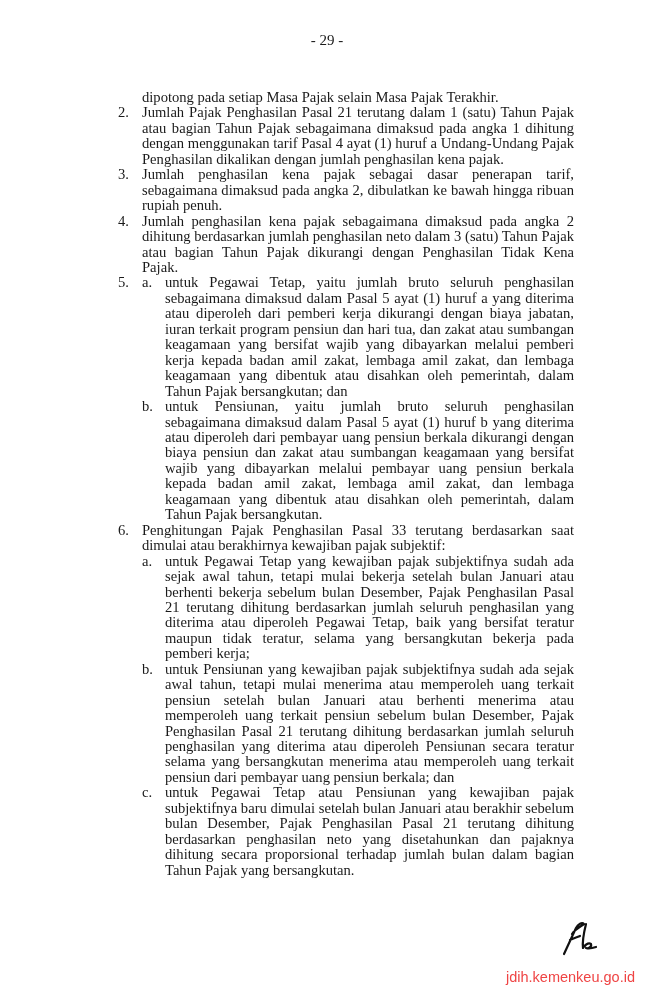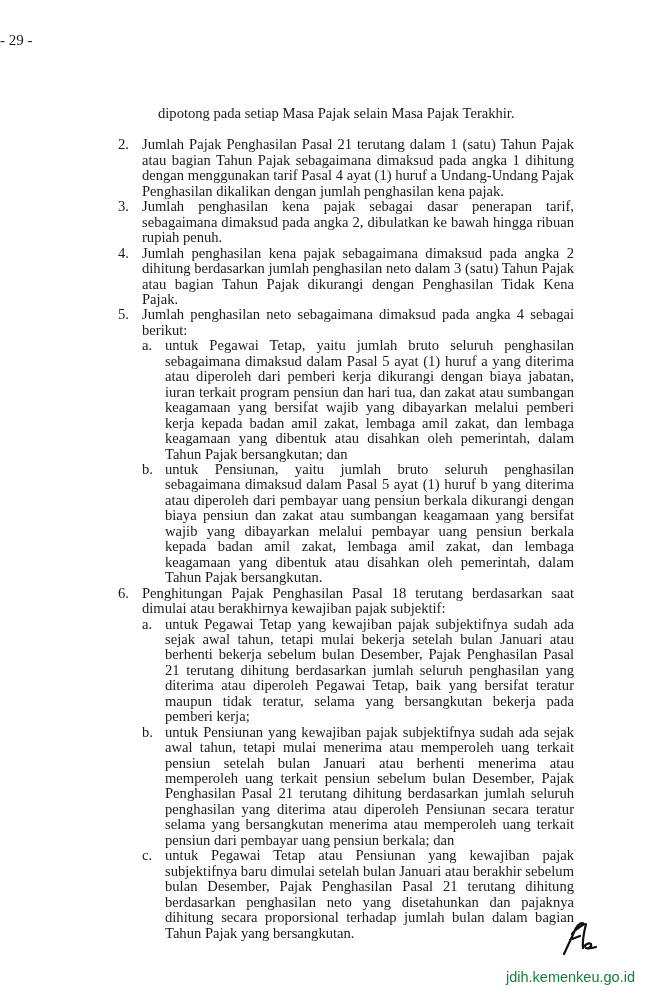--- a/index.html
+++ b/index.html
@@ -1,21 +1,21 @@
 <!DOCTYPE html>
 <html><head>
 <meta charset="utf-8">
 <style>
   html, body { margin:0; padding:0; background:#ffffff; }
   body { width:654px; height:1000px; position:relative; overflow:hidden; }
   .page { position:absolute; left:0; top:0; width:654px; height:1000px; background:#fff; color:#1a1a1a;
           font-family:"Liberation Serif", "DejaVu Serif", serif; font-size:14.6px; line-height:15.45px; }
-  .page-number { position:absolute; top:33px; left:0; width:654px; text-align:left; font-size:15px; }
+  .page-number { position:absolute; top:33px; left:0; width:654px; text-align:center; font-size:15px; }
   .content { position:absolute; left:118px; top:90px; width:456px; }
-  .p { text-align:justify; text-align-last:left; margin:16px; }
+  .p { text-align:justify; text-align-last:left; margin:0; }
   .cont { padding-left:24px; }
   .item { display:flex; margin:0; }
   .num { width:24px; flex:none; }
   .body { flex:1; text-align:justify; }
   .sub { display:flex; margin:0; }
   .letter { width:23px; flex:none; }
   .sublist { margin:0; padding:0; }
   .signature { position:absolute; left:556px; top:918px; width:44px; height:40px; }
   .footer-link { position:absolute; left:506px; top:970px; color:#1a3fe0; font-family:"Liberation Sans", sans-serif; font-size:14.5px; text-decoration:none; }
 </style>
@@ -39,38 +39,37 @@
     </div>
 
     <div class="item">
       <span class="num">4.</span>
       <span class="body">Jumlah penghasilan kena pajak sebagaimana dimaksud pada angka 2 dihitung berdasarkan jumlah penghasilan neto dalam 3 (satu) Tahun Pajak atau bagian Tahun Pajak dikurangi dengan Penghasilan Tidak Kena Pajak.</span>
     </div>
 
     <div class="item">
       <span class="num">5.</span>
       <div class="body">
-        <div>Jumlah penghasilan neto sebagaimana dimaksud pada angka 4 sebagai berikut:</div>
         <div class="sublist">
           <div class="sub">
             <span class="letter">a.</span>
             <span class="body">untuk Pegawai Tetap, yaitu jumlah bruto seluruh penghasilan sebagaimana dimaksud dalam Pasal 5 ayat (1) huruf a yang diterima atau diperoleh dari pemberi kerja dikurangi dengan biaya jabatan, iuran terkait program pensiun dan hari tua, dan zakat atau sumbangan keagamaan yang bersifat wajib yang dibayarkan melalui pemberi kerja kepada badan amil zakat, lembaga amil zakat, dan lembaga keagamaan yang dibentuk atau disahkan oleh pemerintah, dalam Tahun Pajak bersangkutan; dan</span>
           </div>
           <div class="sub">
             <span class="letter">b.</span>
             <span class="body">untuk Pensiunan, yaitu jumlah bruto seluruh penghasilan sebagaimana dimaksud dalam Pasal 5 ayat (1) huruf b yang diterima atau diperoleh dari pembayar uang pensiun berkala dikurangi dengan biaya pensiun dan zakat atau sumbangan keagamaan yang bersifat wajib yang dibayarkan melalui pembayar uang pensiun berkala kepada badan amil zakat, lembaga amil zakat, dan lembaga keagamaan yang dibentuk atau disahkan oleh pemerintah, dalam Tahun Pajak bersangkutan.</span>
           </div>
         </div>
       </div>
     </div>
 
     <div class="item">
       <span class="num">6.</span>
       <div class="body">
-        <div>Penghitungan Pajak Penghasilan Pasal 18 terutang berdasarkan saat dimulai atau berakhirnya kewajiban pajak subjektif:</div>
+        <div>Penghitungan Pajak Penghasilan Pasal 33 terutang berdasarkan saat dimulai atau berakhirnya kewajiban pajak subjektif:</div>
         <div class="sublist">
           <div class="sub">
             <span class="letter">a.</span>
             <span class="body">untuk Pegawai Tetap yang kewajiban pajak subjektifnya sudah ada sejak awal tahun, tetapi mulai bekerja setelah bulan Januari atau berhenti bekerja sebelum bulan Desember, Pajak Penghasilan Pasal 21 terutang dihitung berdasarkan jumlah seluruh penghasilan yang diterima atau diperoleh Pegawai Tetap, baik yang bersifat teratur maupun tidak teratur, selama yang bersangkutan bekerja pada pemberi kerja;</span>
           </div>
           <div class="sub">
             <span class="letter">b.</span>
             <span class="body">untuk Pensiunan yang kewajiban pajak subjektifnya sudah ada sejak awal tahun, tetapi mulai menerima atau memperoleh uang terkait pensiun setelah bulan Januari atau berhenti menerima atau memperoleh uang terkait pensiun sebelum bulan Desember, Pajak Penghasilan Pasal 21 terutang dihitung berdasarkan jumlah seluruh penghasilan yang diterima atau diperoleh Pensiunan secara teratur selama yang bersangkutan menerima atau memperoleh uang terkait pensiun dari pembayar uang pensiun berkala; dan</span>
           </div>
           <div class="sub">
@@ -79,14 +78,14 @@
           </div>
         </div>
       </div>
     </div>
   </div>
 
   <svg class="signature" viewBox="0 0 44 40">
     <path d="M8 36 L20 10 C22 6 26 4 28 6 C26 8 20 10 16 16 M14 22 C18 20 22 19 24 18 M30 6 C28 14 26 22 27 30 C28 28 32 24 35 26 C36 29 32 31 30 30 M30 30 C33 31 37 30 40 29" fill="none" stroke="#111" stroke-width="2.2" stroke-linecap="round" stroke-linejoin="round"></path>
   </svg>
 
-  <a class="footer-link" style="color: #15803d;">jdih.kemenkeu.go.id</a>
+  <a class="footer-link" style="color: #ef4444;">jdih.kemenkeu.go.id</a>
 </div>
 
 </body></html>

